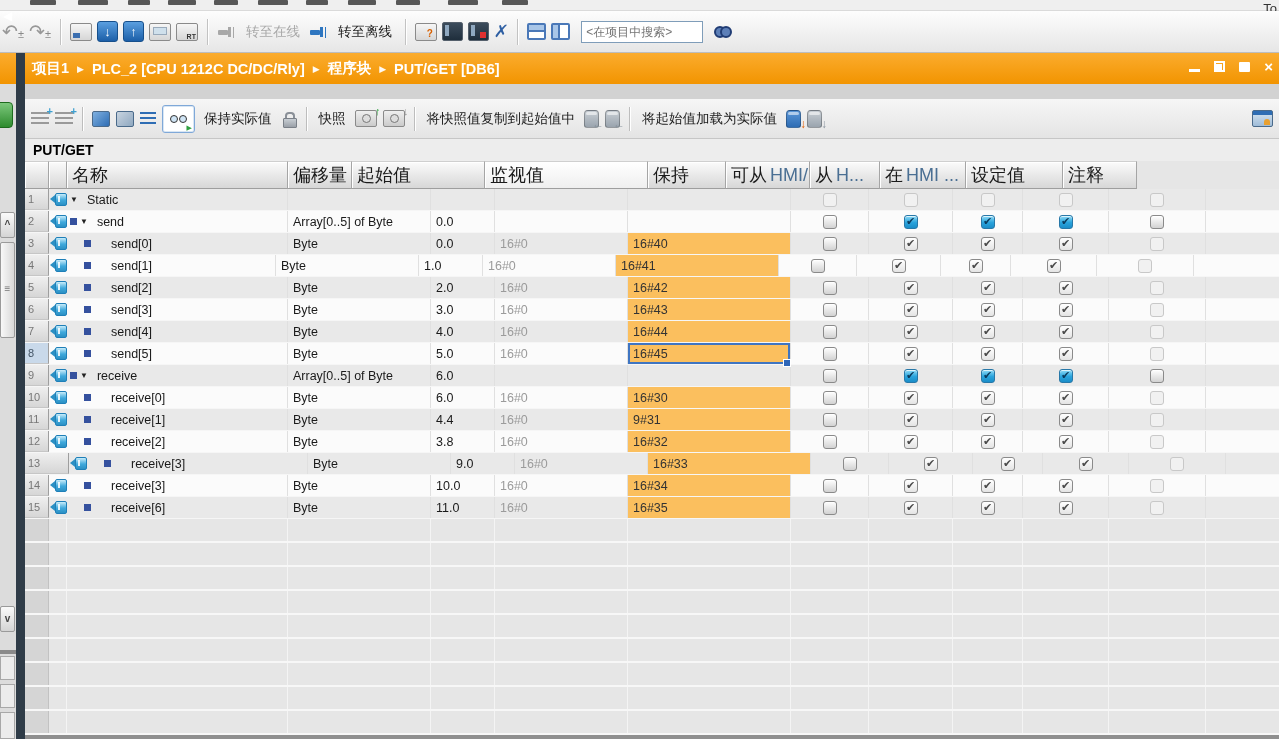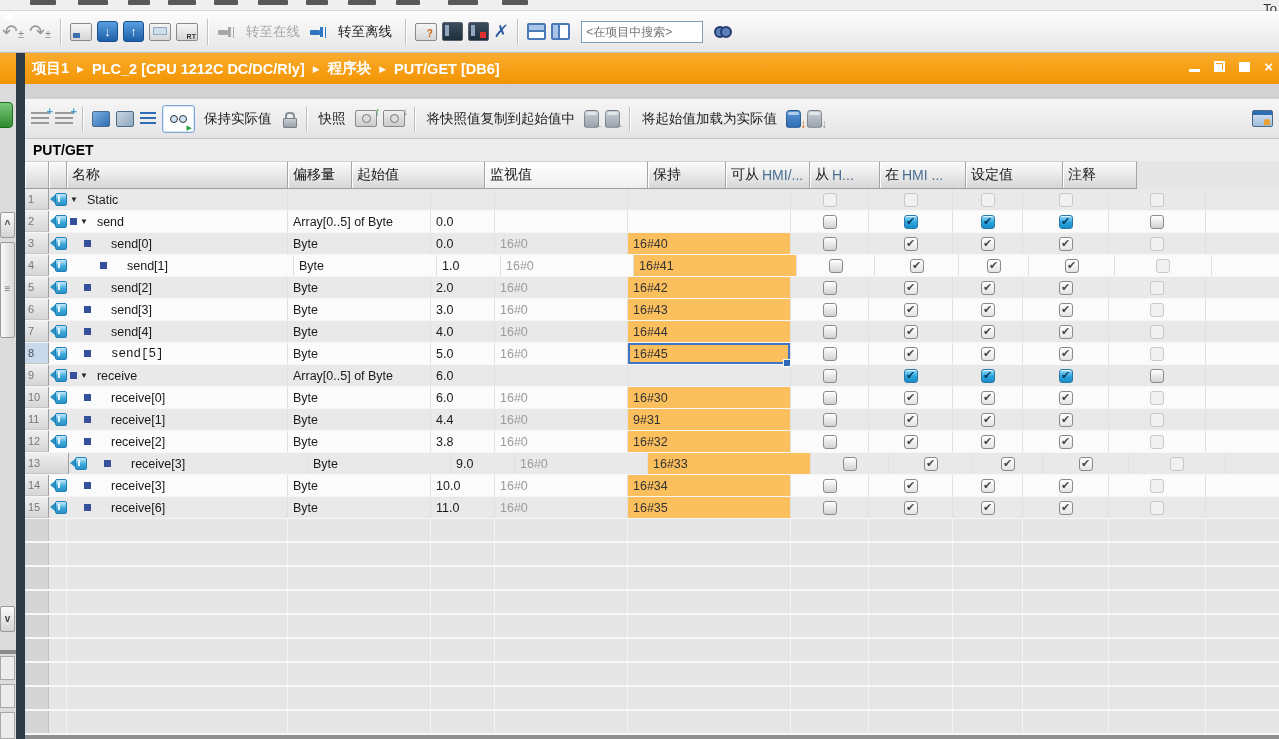--- a/index.html
+++ b/index.html
@@ -87,21 +87,21 @@
   .dbico .arr{position:absolute;right:-6px;bottom:-4px;font-size:12px;font-weight:bold;}
   .dview{width:19px;height:15px;border:1px solid #4A6A8A;background:linear-gradient(#D8E6F2,#9FBCD8);border-radius:2px;position:relative;display:inline-block;}
   .dview::before{content:"";position:absolute;left:0;right:0;top:0;height:4px;background:#2E6DB4;}
   .dview::after{content:"";position:absolute;right:2px;bottom:1px;width:6px;height:6px;background:#E8A030;border-radius:50% 50% 0 0;}
 
   #titlerow{height:22px;display:flex;align-items:center;background:#EDEDED;}
   #blocktitle{font-weight:bold;font-size:14px;margin-left:8px;color:#000;}
 
   
   #thead{height:28px;display:flex;}
-  .hcell{background:linear-gradient(#FBFBFB,#D7D7D7);border-right:1px solid #A5A5A5;border-top:1px solid #CFCFCF;border-bottom:1px solid #9E9E9E;box-shadow:inset 1px 1px 0 #fff;display:flex;align-items:center;padding-left:5px;box-sizing:border-box;font-size:14px;color:#1a1a1a;white-space:nowrap;overflow:hidden;}
+  .hcell{background:linear-gradient(#FBFBFB,#D7D7D7);border-right:1px solid #A5A5A5;border-top:1px solid #CFCFCF;border-bottom:1px solid #9E9E9E;box-shadow:inset 1px 1px 0 #fff;display:flex;align-items:center;padding-left:5px;box-sizing:border-box;font-size:18px;color:#1a1a1a;white-space:nowrap;overflow:hidden;}
   .hcell.light{background:linear-gradient(#FFFFFF,#EFEFEF);}
   .hcell .accent{color:#4A6F93;margin-left:3px;}
   .trow{height:22px;display:flex;border-bottom:1px solid #F6F6F6;box-sizing:border-box;}
   .trow.odd{background:#E9E9E9;}
   .trow.even{background:#FBFBFB;}
   .tcell{border-right:1px solid #E0E0E0;box-sizing:border-box;display:flex;align-items:center;padding-left:5px;white-space:nowrap;overflow:hidden;font-size:12.5px;}
   .tcell.nopad{padding-left:0;}
   .ncell{background:linear-gradient(#EFEFEF,#D6D6D6);border-right:1px solid #9E9E9E;border-bottom:1px solid #C6C6C6;color:#777;font-size:11px;display:flex;align-items:center;padding-left:3px;box-sizing:border-box;}
   .ncell.selrow{background:#C9D9EA;color:#456;}
   .icell{border-right:none;display:flex;align-items:center;box-sizing:border-box;overflow:visible;}
@@ -403,21 +403,21 @@
           <div class="ckcell" style="width: 97px; flex: 0 0 auto;">
             <span class="cb dis"></span>
           </div>
           <div class="tcell" style="width: 74px; flex: 0 0 auto; border-right: none;"></div>
         </div>
         <div class="trow even">
           <div class="ncell" style="width: 24px; flex: 0 0 auto;">4</div>
           <div class="tcell icell nopad" style="width: 18px; flex: 0 0 auto;">
             <span class="varicon"></span>
           </div>
-          <div class="tcell nopad" style="width: 227px; flex: 0 0 auto; padding-left: 16px;">
+          <div class="tcell nopad" style="width: 209px; flex: 0 0 auto;">
             <span class="bpad"></span>
             <span class="bullet"></span>
             <span class="nametext deep">send[1]</span>
           </div>
           <div class="tcell" style="width: 143px; flex: 0 0 auto;">
             <span>Byte</span>
           </div>
           <div class="tcell" style="width: 64px; flex: 0 0 auto;">
             <span>1.0</span>
           </div>
@@ -559,21 +559,21 @@
           <div class="ckcell" style="width: 97px; flex: 0 0 auto;">
             <span class="cb dis"></span>
           </div>
           <div class="tcell" style="width: 74px; flex: 0 0 auto; border-right: none;"></div>
         </div>
         <div class="trow even">
           <div class="ncell selrow" style="width: 24px; flex: 0 0 auto;">8</div>
           <div class="tcell icell nopad" style="width: 18px; flex: 0 0 auto;">
             <span class="varicon"></span>
           </div>
-          <div class="tcell nopad" style="width: 221px; flex: 0 0 auto; font-family: Liberation Mono, monospace;">
+          <div class="tcell nopad" style="width: 221px; flex: 0 0 auto;">
             <span class="bpad"></span>
             <span class="bullet"></span>
             <span class="nametext deep">send[5]</span>
           </div>
           <div class="tcell" style="width: 143px; flex: 0 0 auto;">
             <span>Byte</span>
           </div>
           <div class="tcell" style="width: 64px; flex: 0 0 auto;">
             <span>5.0</span>
           </div>

